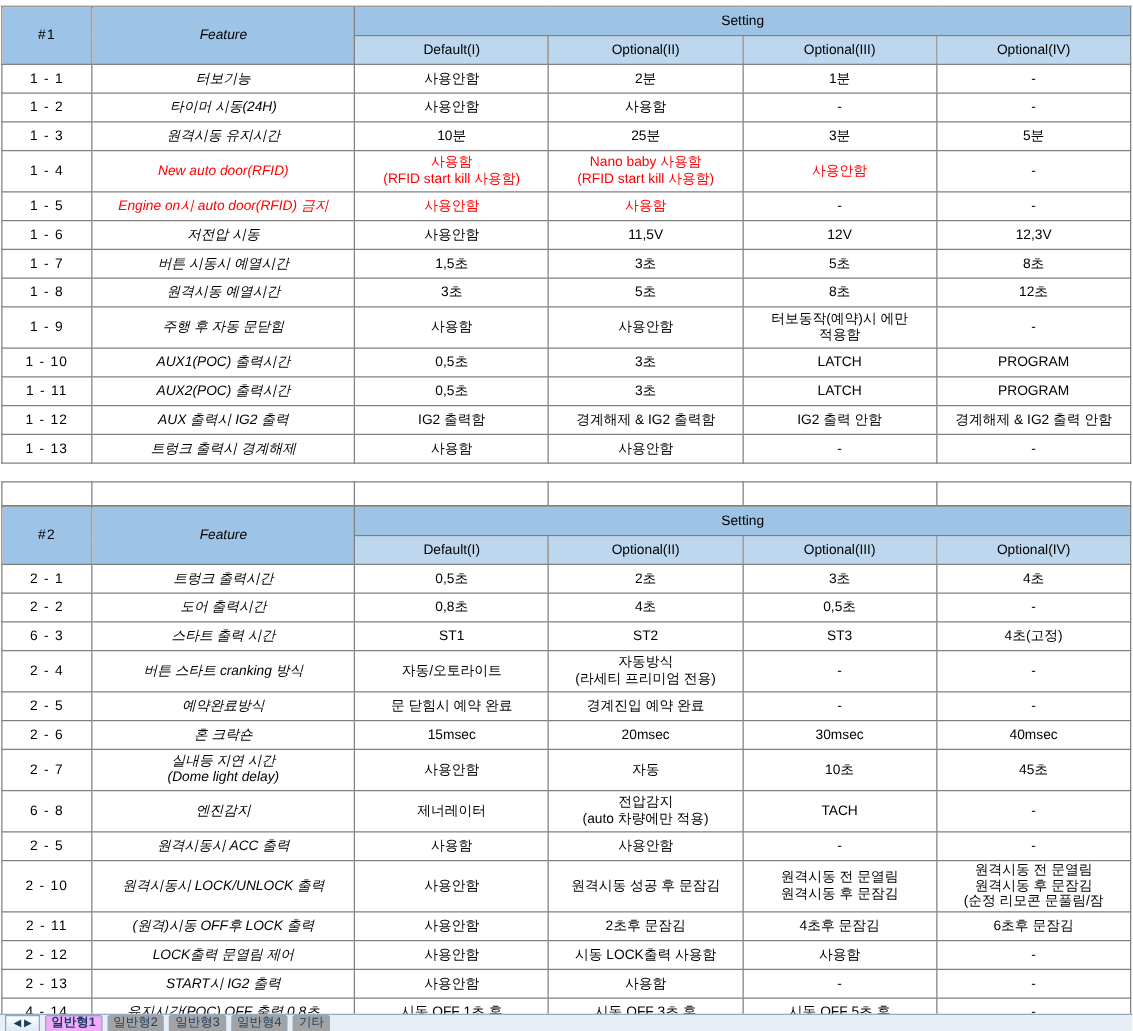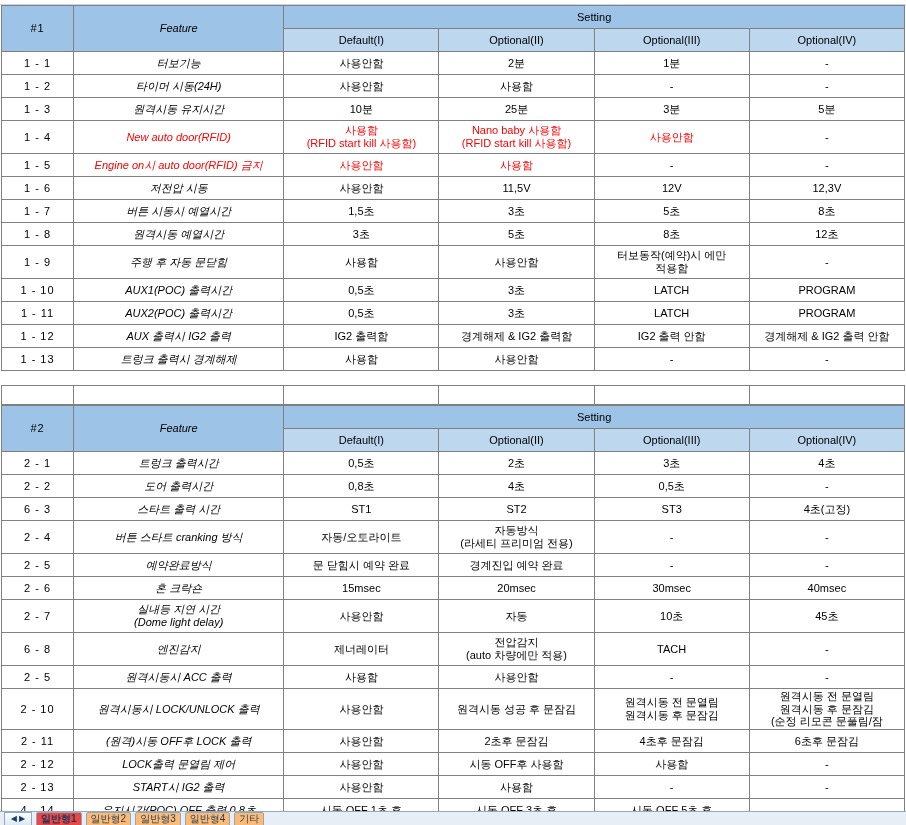--- a/index.html
+++ b/index.html
@@ -94,27 +94,27 @@
     font-size: 10px;
     color: #1a3c5e;
     display: flex;
     align-items: center;
     gap: 4px;
     padding-left: 4px;
     box-sizing: border-box;
   }
   .tab-chip {
     border: 1px solid #8fa8bf;
-    background: #fdba74;
+    background: #a3a3a3;
     padding: 0 4px;
     border-radius: 2px 2px 0 0;
     line-height: 12px;
   }
   .tab-chip.active {
-    background: #ef4444;
+    background: #f0abfc;
     font-weight: bold;
   }
   .scroll-left {
     width: 26px;
     height: 12px;
     display: inline-block;
     border: 1px solid #8fa8bf;
     background: linear-gradient(#fbfdff,#dce8f3);
     font-size: 8px;
     text-align: center;
@@ -390,21 +390,21 @@
           <td class="featcell">(원격)시동 OFF후 LOCK 출력</td>
           <td>사용안함</td>
           <td>2초후 문잠김</td>
           <td>4초후 문잠김</td>
           <td>6초후 문잠김</td>
         </tr>
         <tr class="rowreg">
           <td class="idcell">2 - 12</td>
           <td class="featcell">LOCK출력 문열림 제어</td>
           <td>사용안함</td>
-          <td>시동 OFF후 사용함</td>
+          <td>시동 LOCK출력 사용함</td>
           <td>사용함</td>
           <td>-</td>
         </tr>
         <tr class="rowreg">
           <td class="idcell">2 - 13</td>
           <td class="featcell">START시 IG2 출력</td>
           <td>사용안함</td>
           <td>사용함</td>
           <td>-</td>
           <td>-</td>

